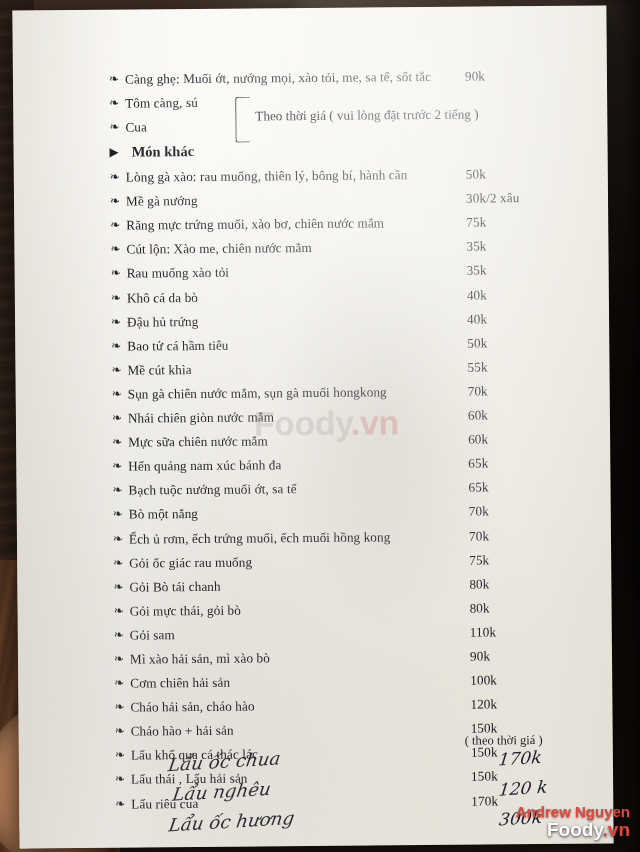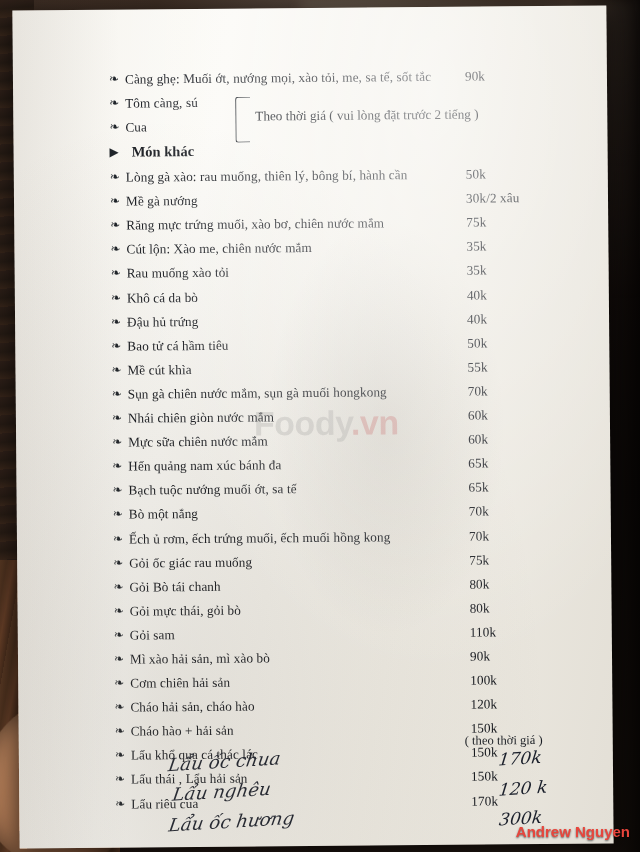--- a/index.html
+++ b/index.html
@@ -456,15 +456,18 @@
       </div>
     </div>
 
     <div class="wm-center">
       <span>Foody</span><span class="dot">.vn</span>
     </div>
   </div>
 
   <div class="wm-br">
     <div class="author">Andrew Nguyen</div>
+    <div class="brand">
+      <span>Foody</span><span class="dot">.vn</span>
+    </div>
   </div>
 
 </div>
 
 </body></html>

